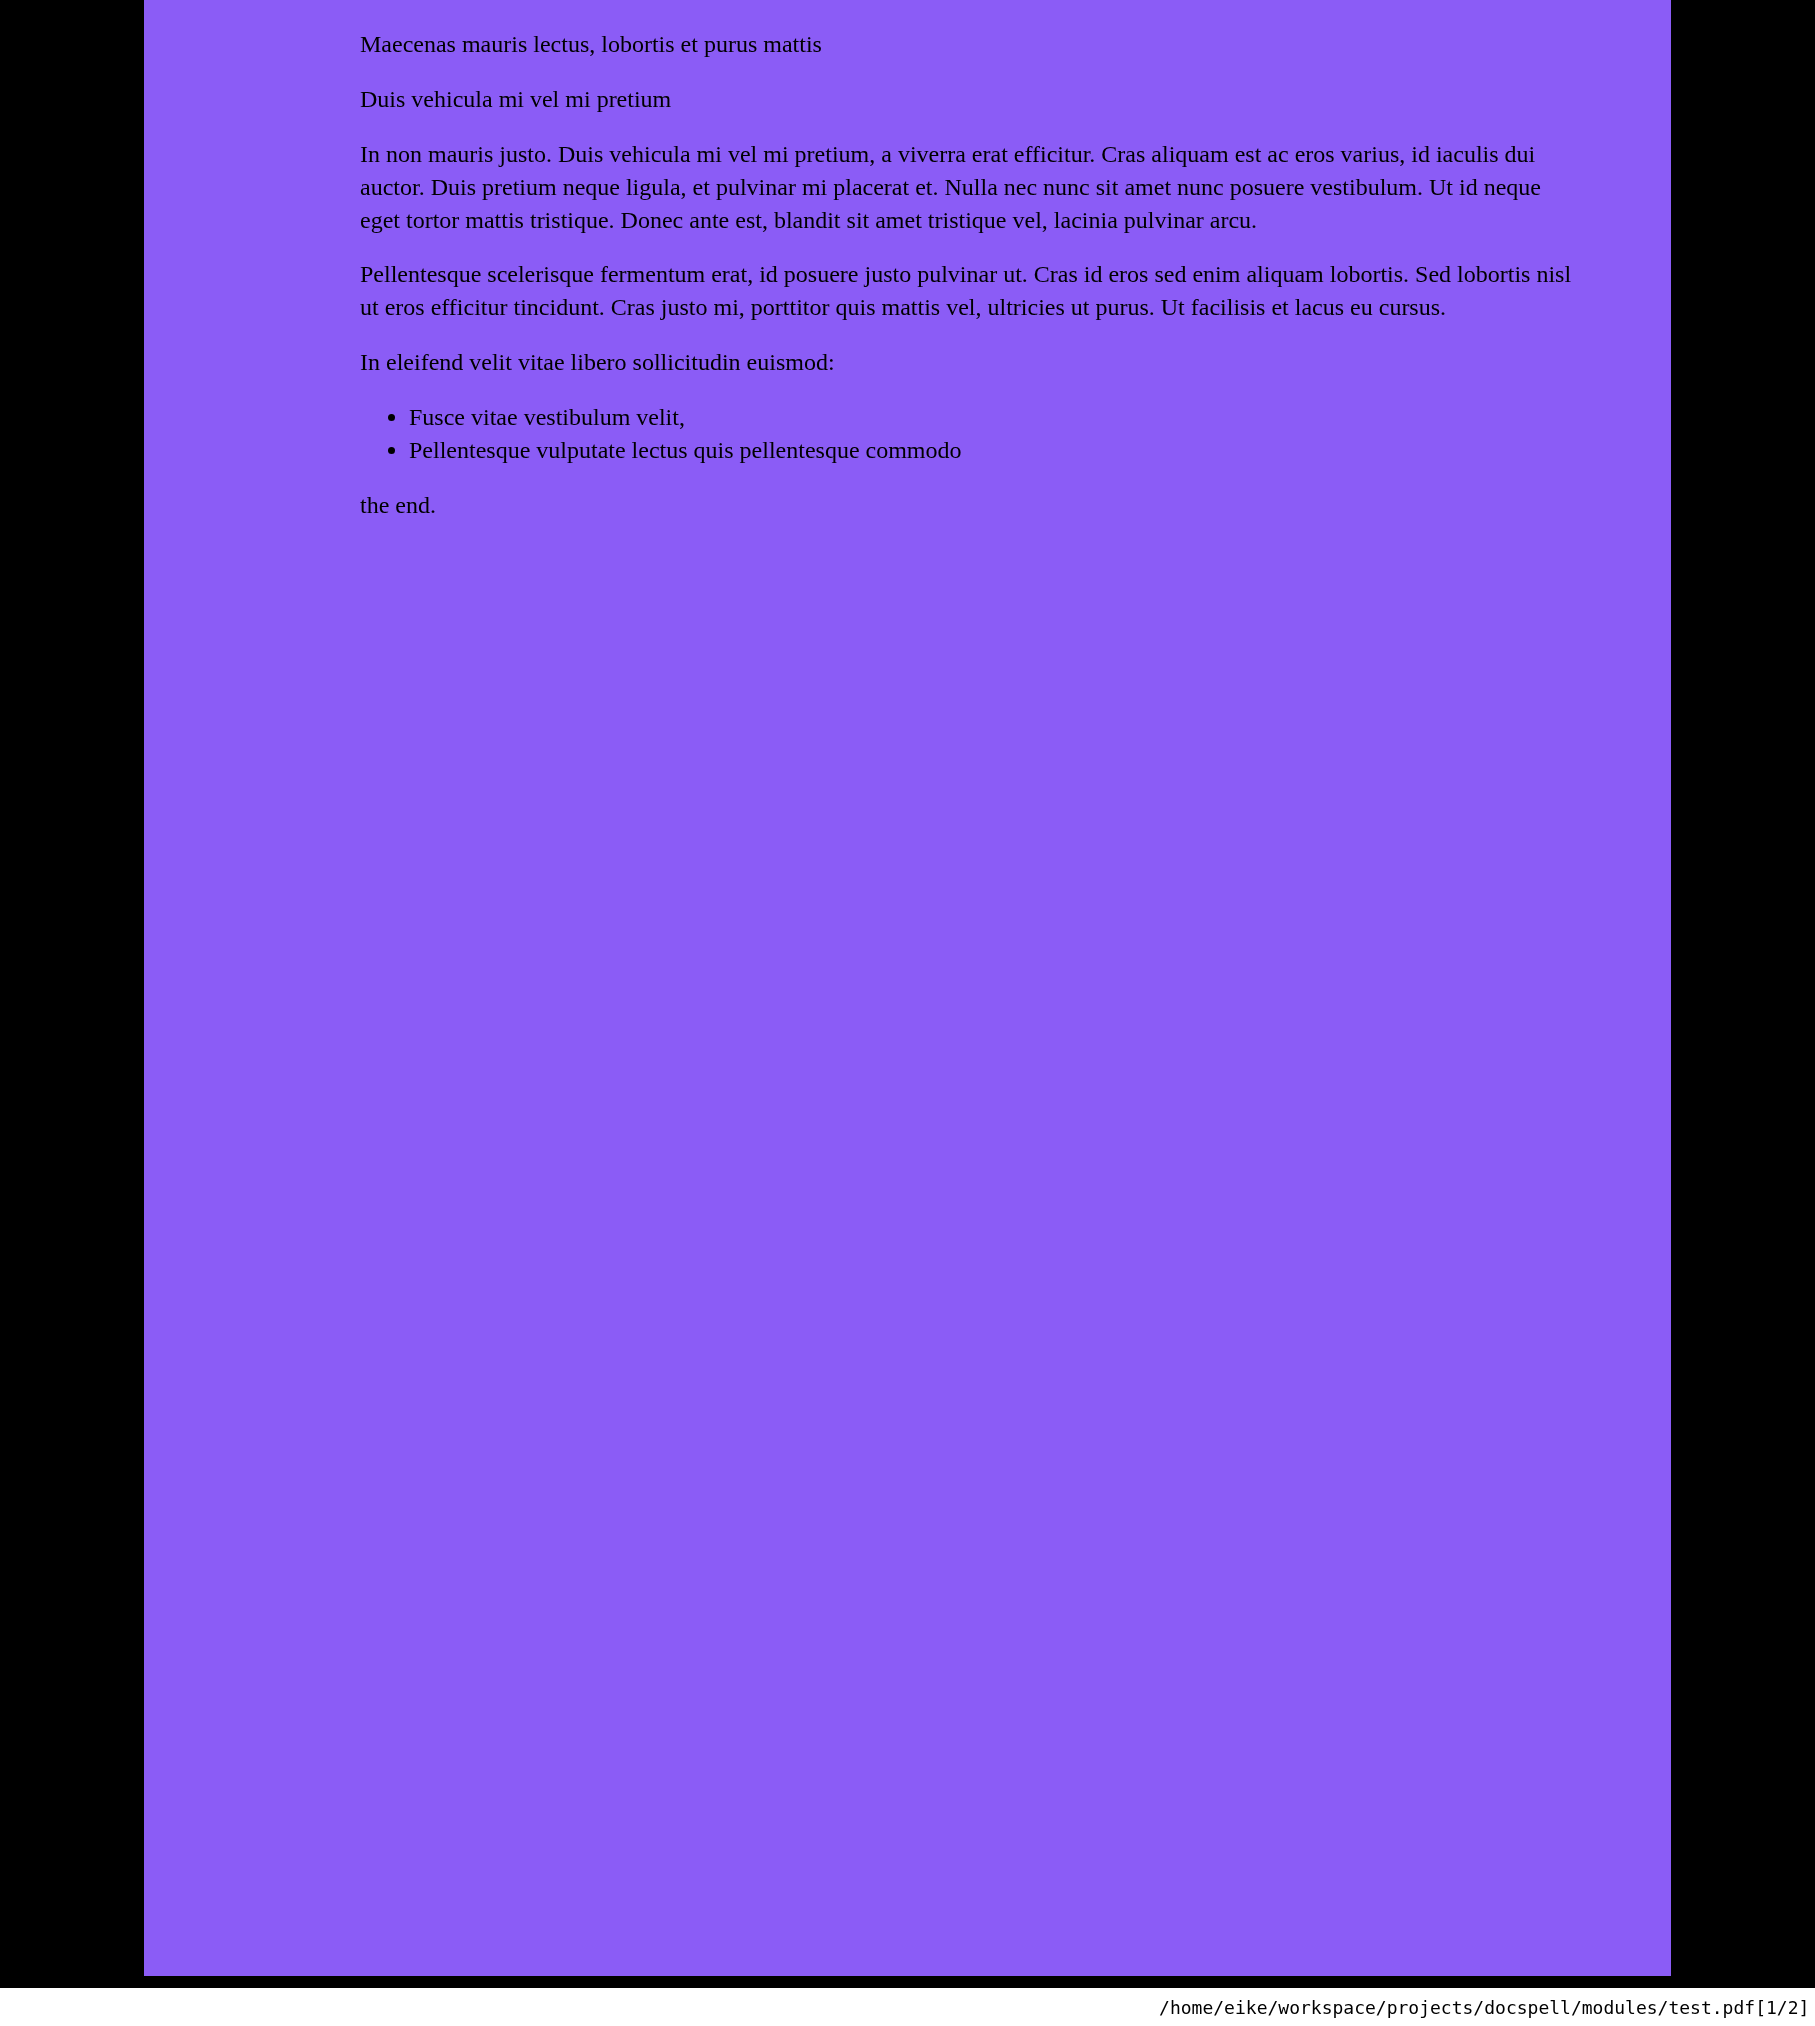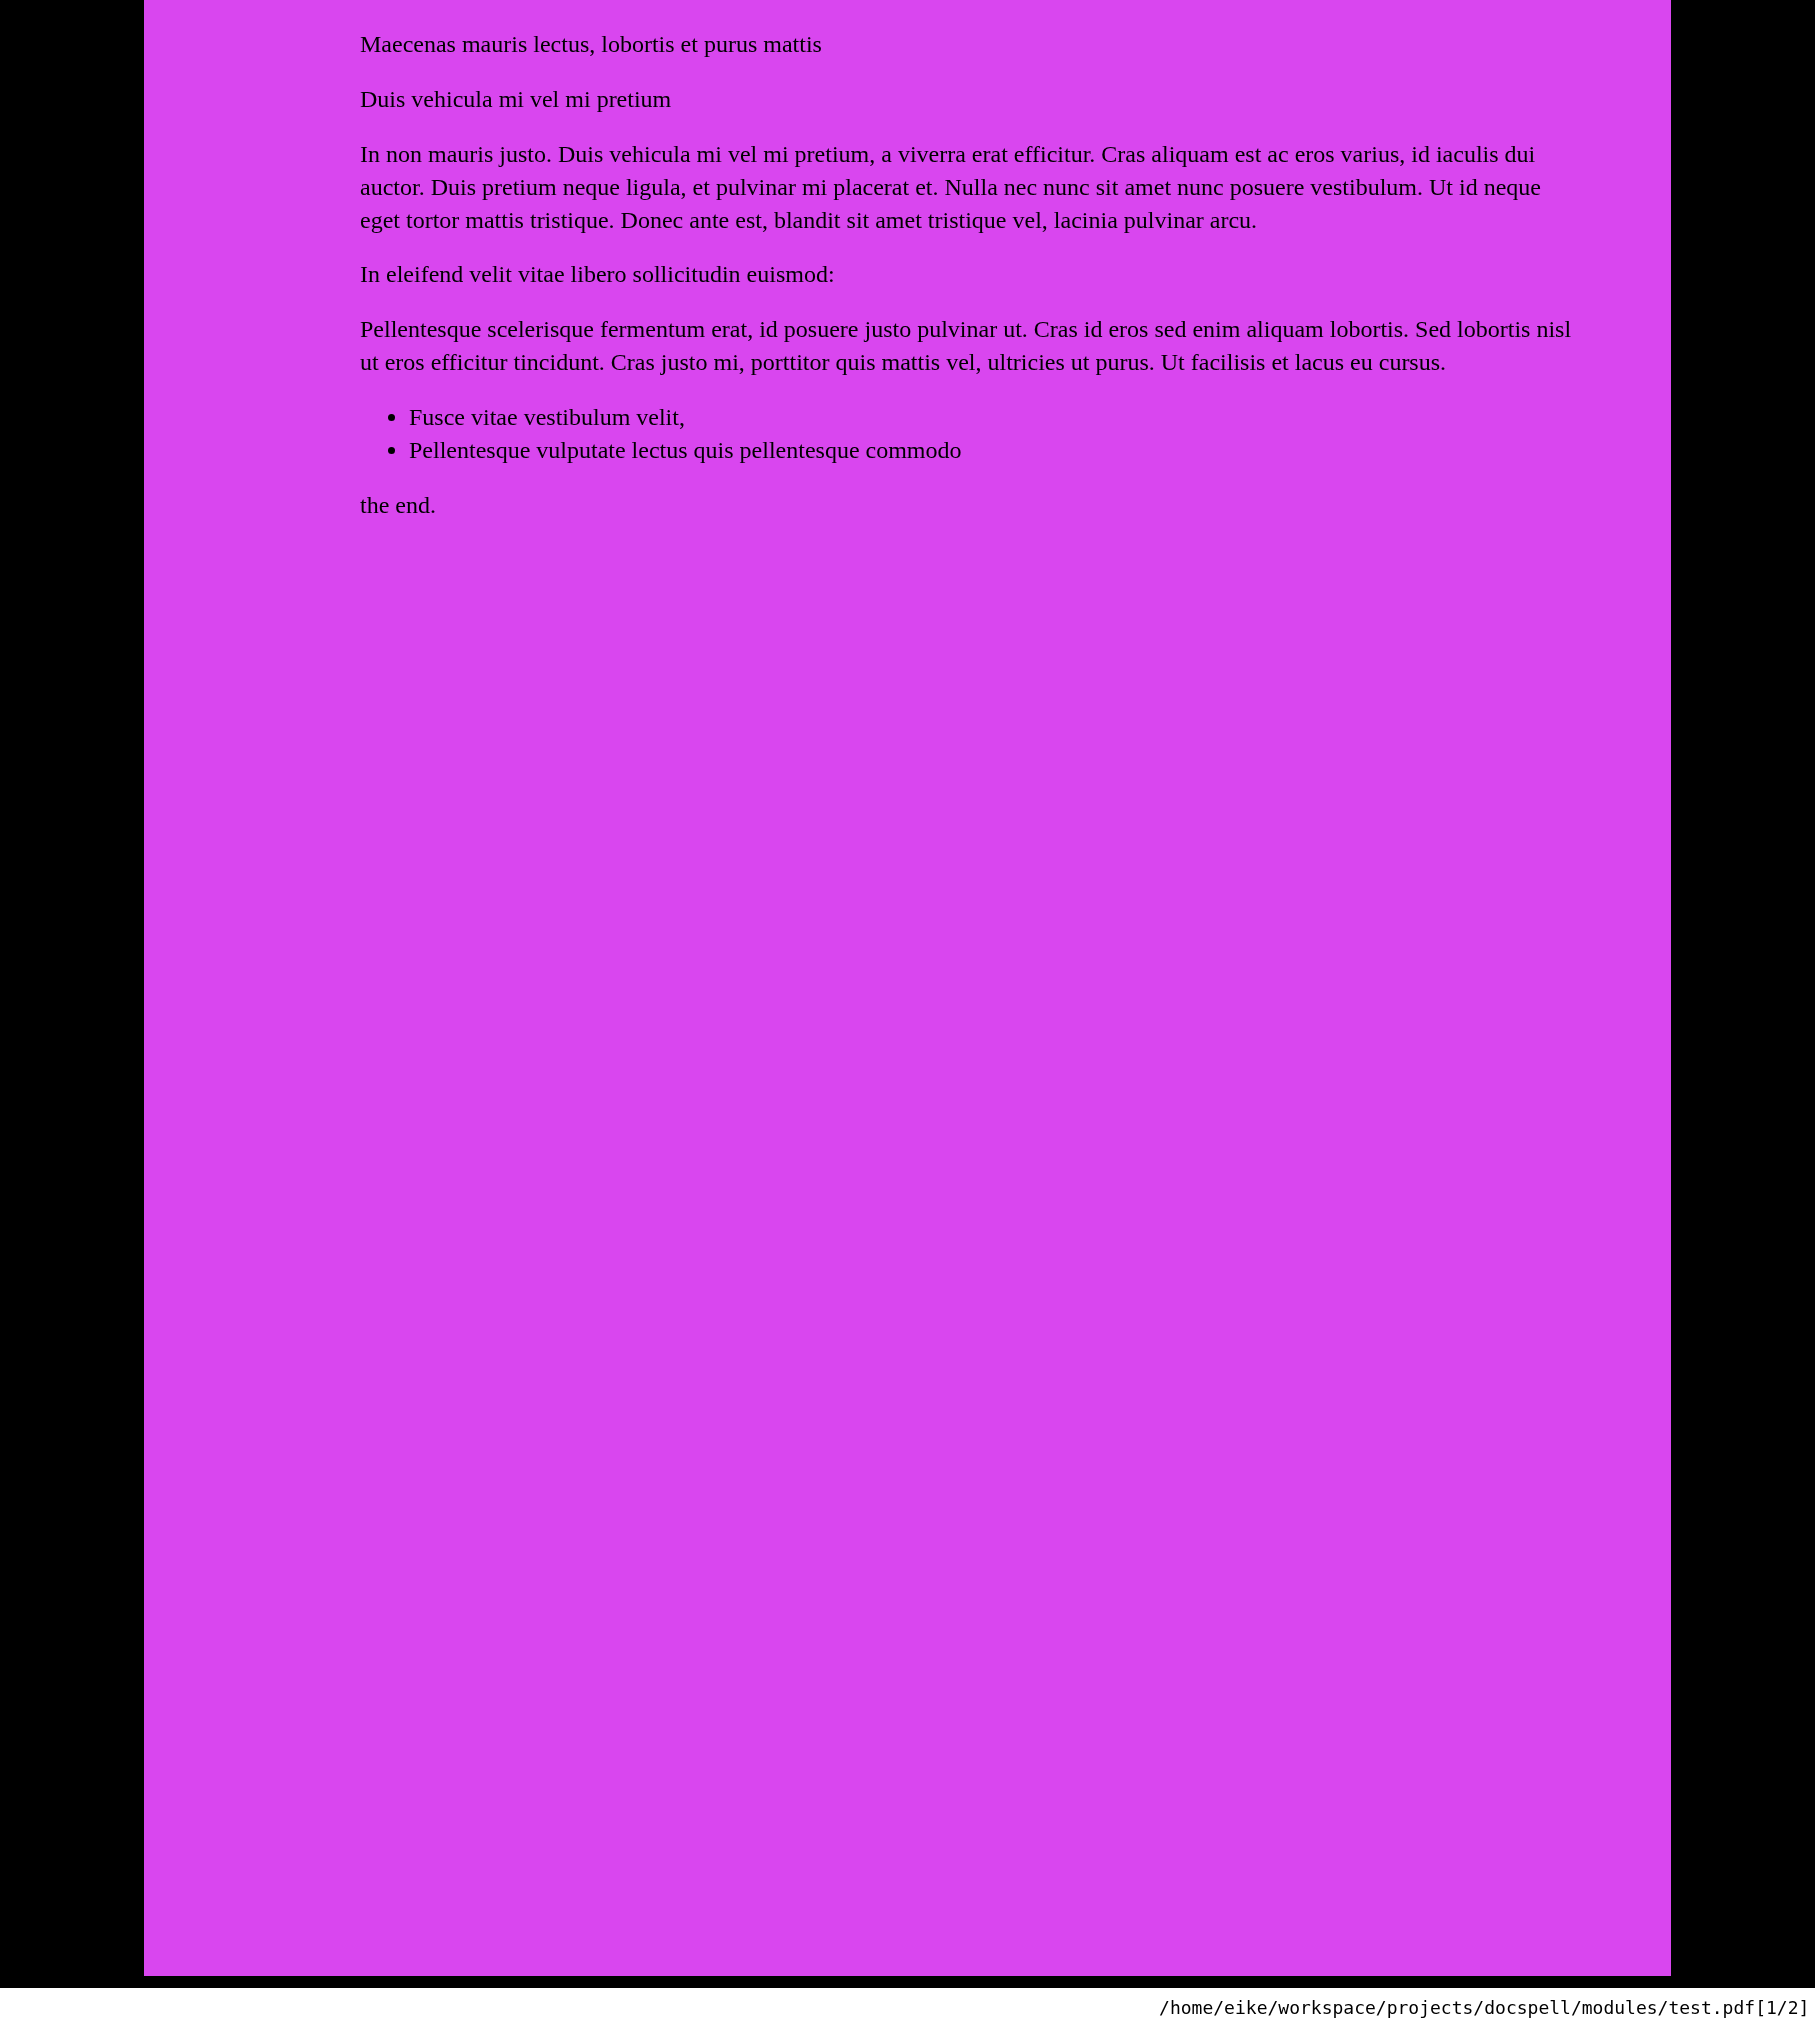--- a/index.html
+++ b/index.html
@@ -18,21 +18,21 @@
     width: 1815px;
     height: 2026px;
     background: #000000;
   }
   #page {
     position: absolute;
     left: 144px;
     top: 0px;
     width: 1527px;
     height: 1976px;
-    background: #d946ef;
+    background: #8b5cf6;
     box-sizing: border-box;
     padding: 28px 85px 38px 216px;
   }
   .doc-body {
     width: 1221px;
     color: #000000;
     font-size: 24px;
     line-height: 1.37;
   }
   .doc-body p {
@@ -86,23 +86,23 @@
 
   <div id="page">
     <div class="doc-body">
 
       <p class="doc-heading">Maecenas mauris lectus, lobortis et purus mattis</p>
 
       <p class="doc-heading">Duis vehicula mi vel mi pretium</p>
 
       <p>In non mauris justo. Duis vehicula mi vel mi pretium, a viverra erat efficitur. Cras aliquam est ac eros varius, id iaculis dui auctor. Duis pretium neque ligula, et pulvinar mi placerat et. Nulla nec nunc sit amet nunc posuere vestibulum. Ut id neque eget tortor mattis tristique. Donec ante est, blandit sit amet tristique vel, lacinia pulvinar arcu.</p>
 
+      <p>Pellentesque scelerisque fermentum erat, id posuere justo pulvinar ut. Cras id eros sed enim aliquam lobortis. Sed lobortis nisl ut eros efficitur tincidunt. Cras justo mi, porttitor quis mattis vel, ultricies ut purus. Ut facilisis et lacus eu cursus.</p>
+
       <p>In eleifend velit vitae libero sollicitudin euismod:</p>
-
-      <p>Pellentesque scelerisque fermentum erat, id posuere justo pulvinar ut. Cras id eros sed enim aliquam lobortis. Sed lobortis nisl ut eros efficitur tincidunt. Cras justo mi, porttitor quis mattis vel, ultricies ut purus. Ut facilisis et lacus eu cursus.</p>
 
       <ul class="doc-list">
         <li>Fusce vitae vestibulum velit,</li>
         <li>Pellentesque vulputate lectus quis pellentesque commodo</li>
       </ul>
 
       <p>the end.</p>
 
     </div>
   </div>

